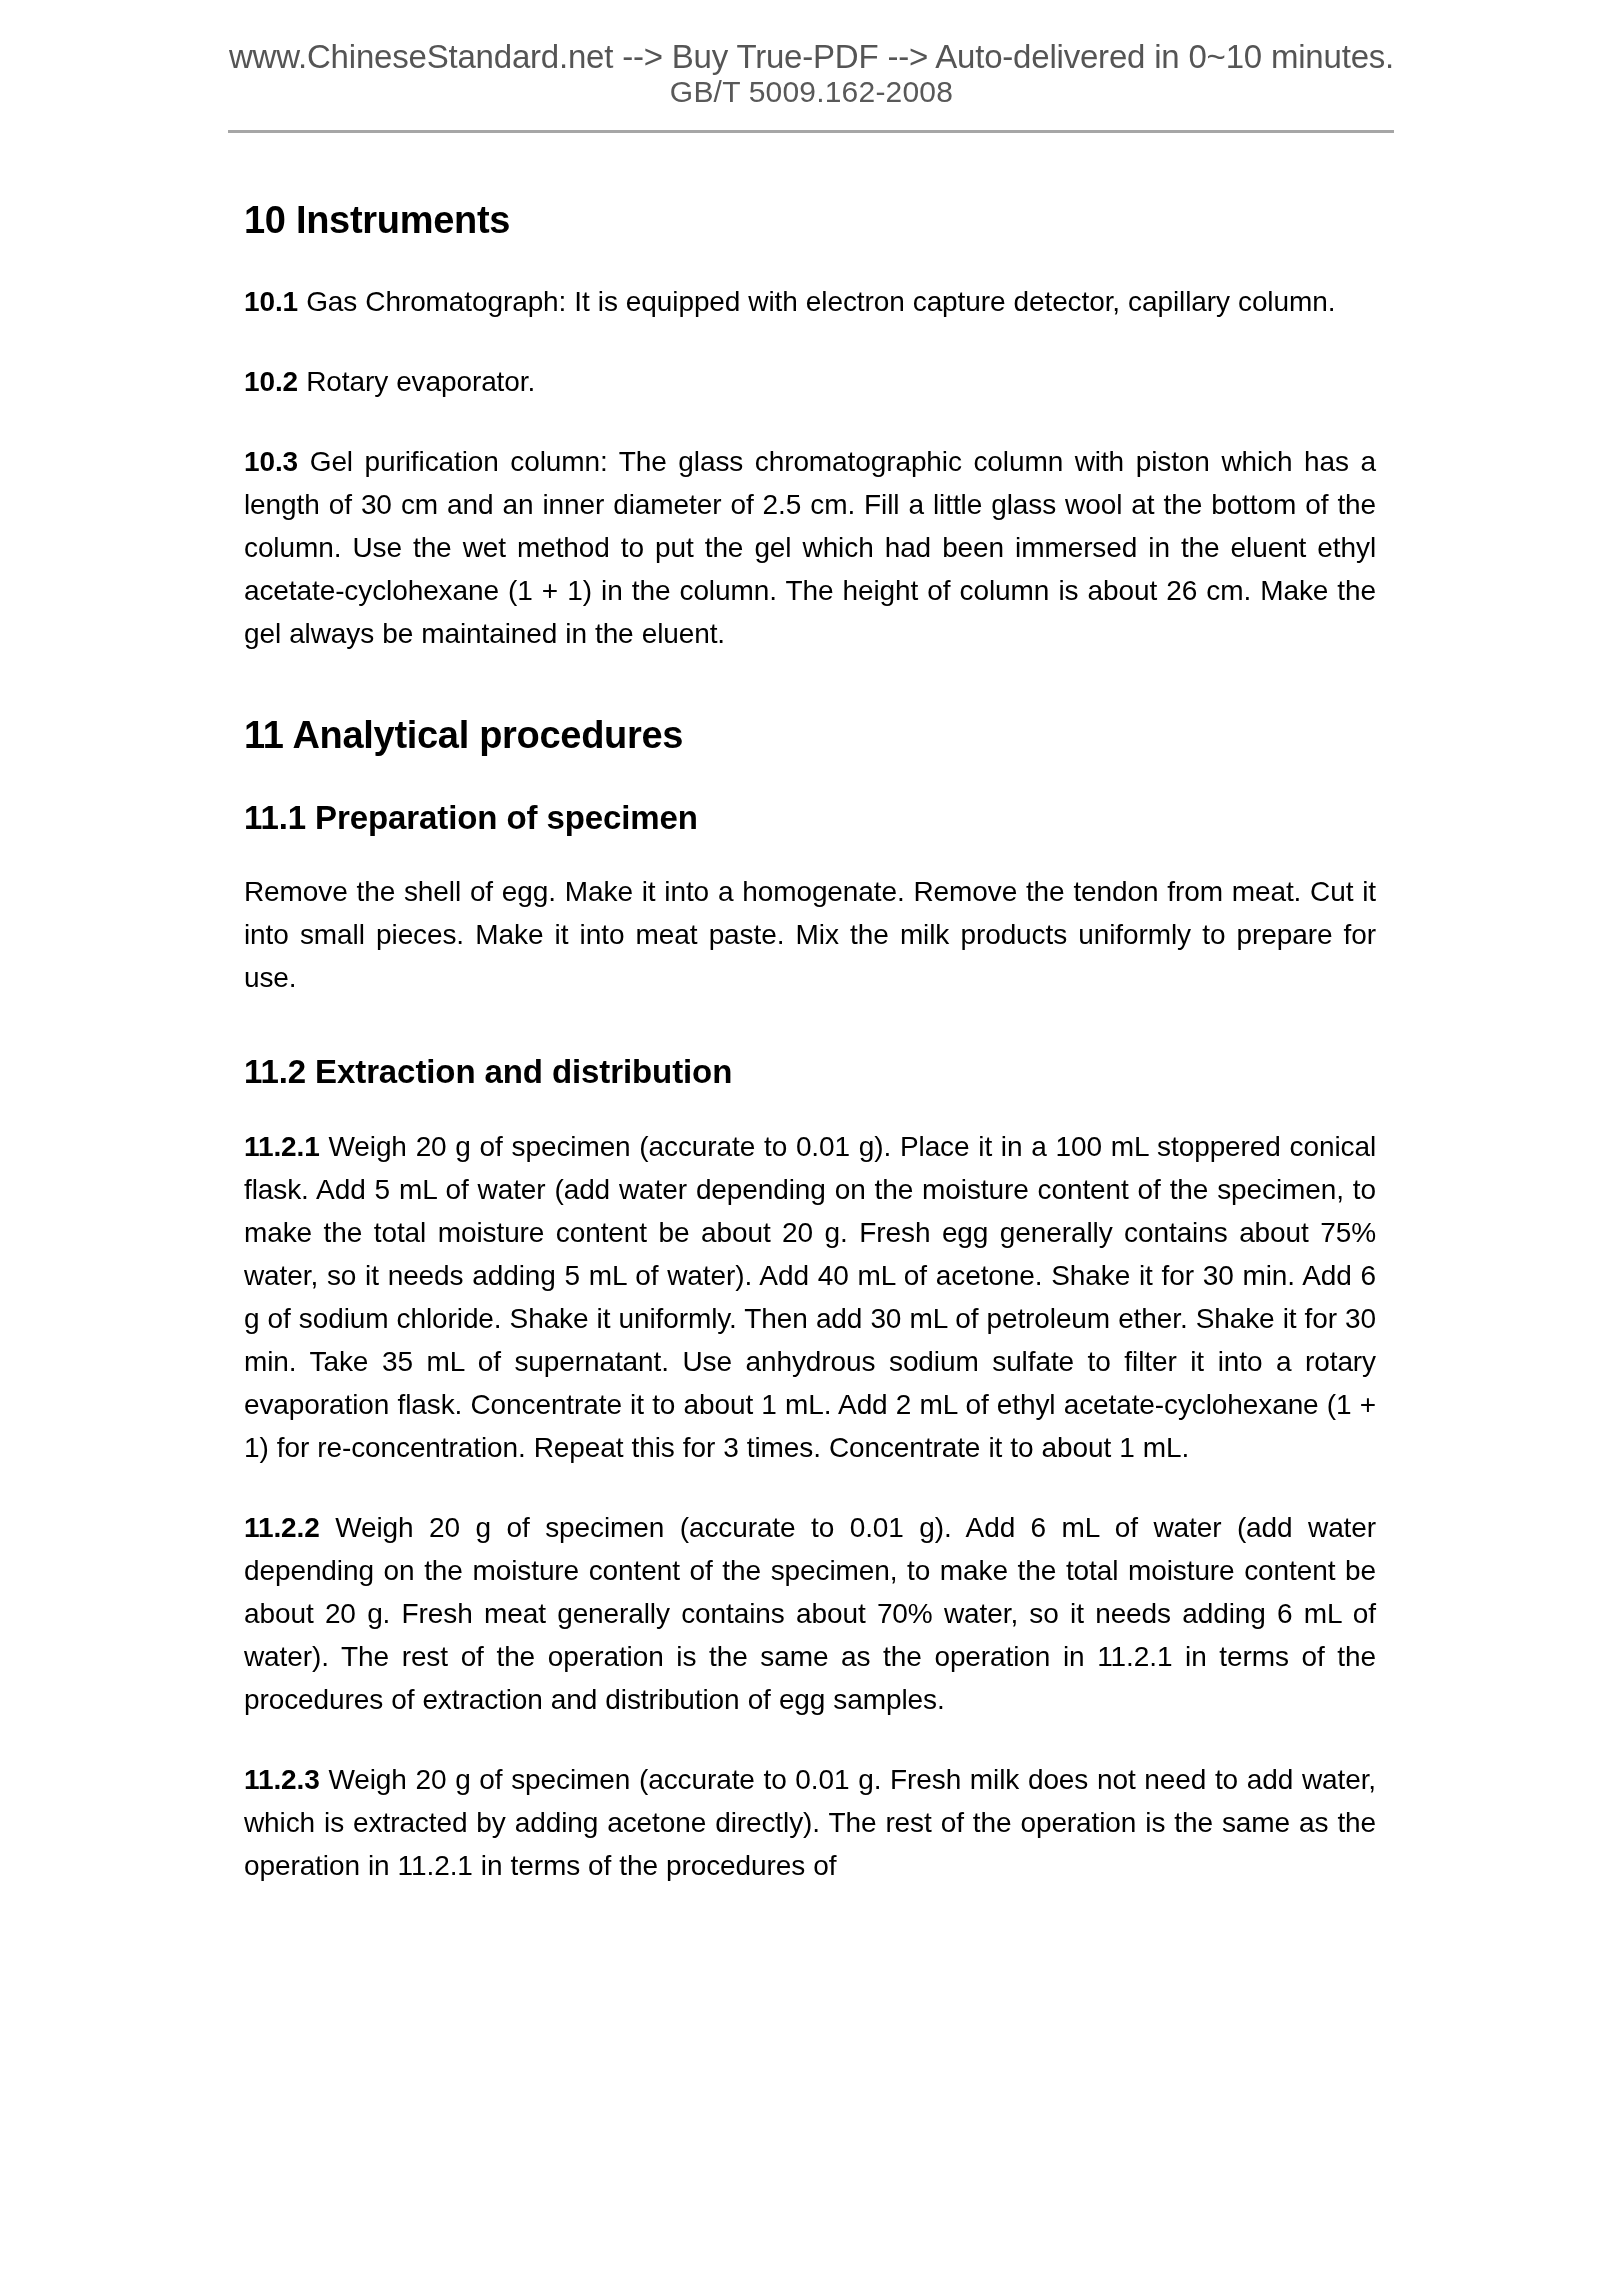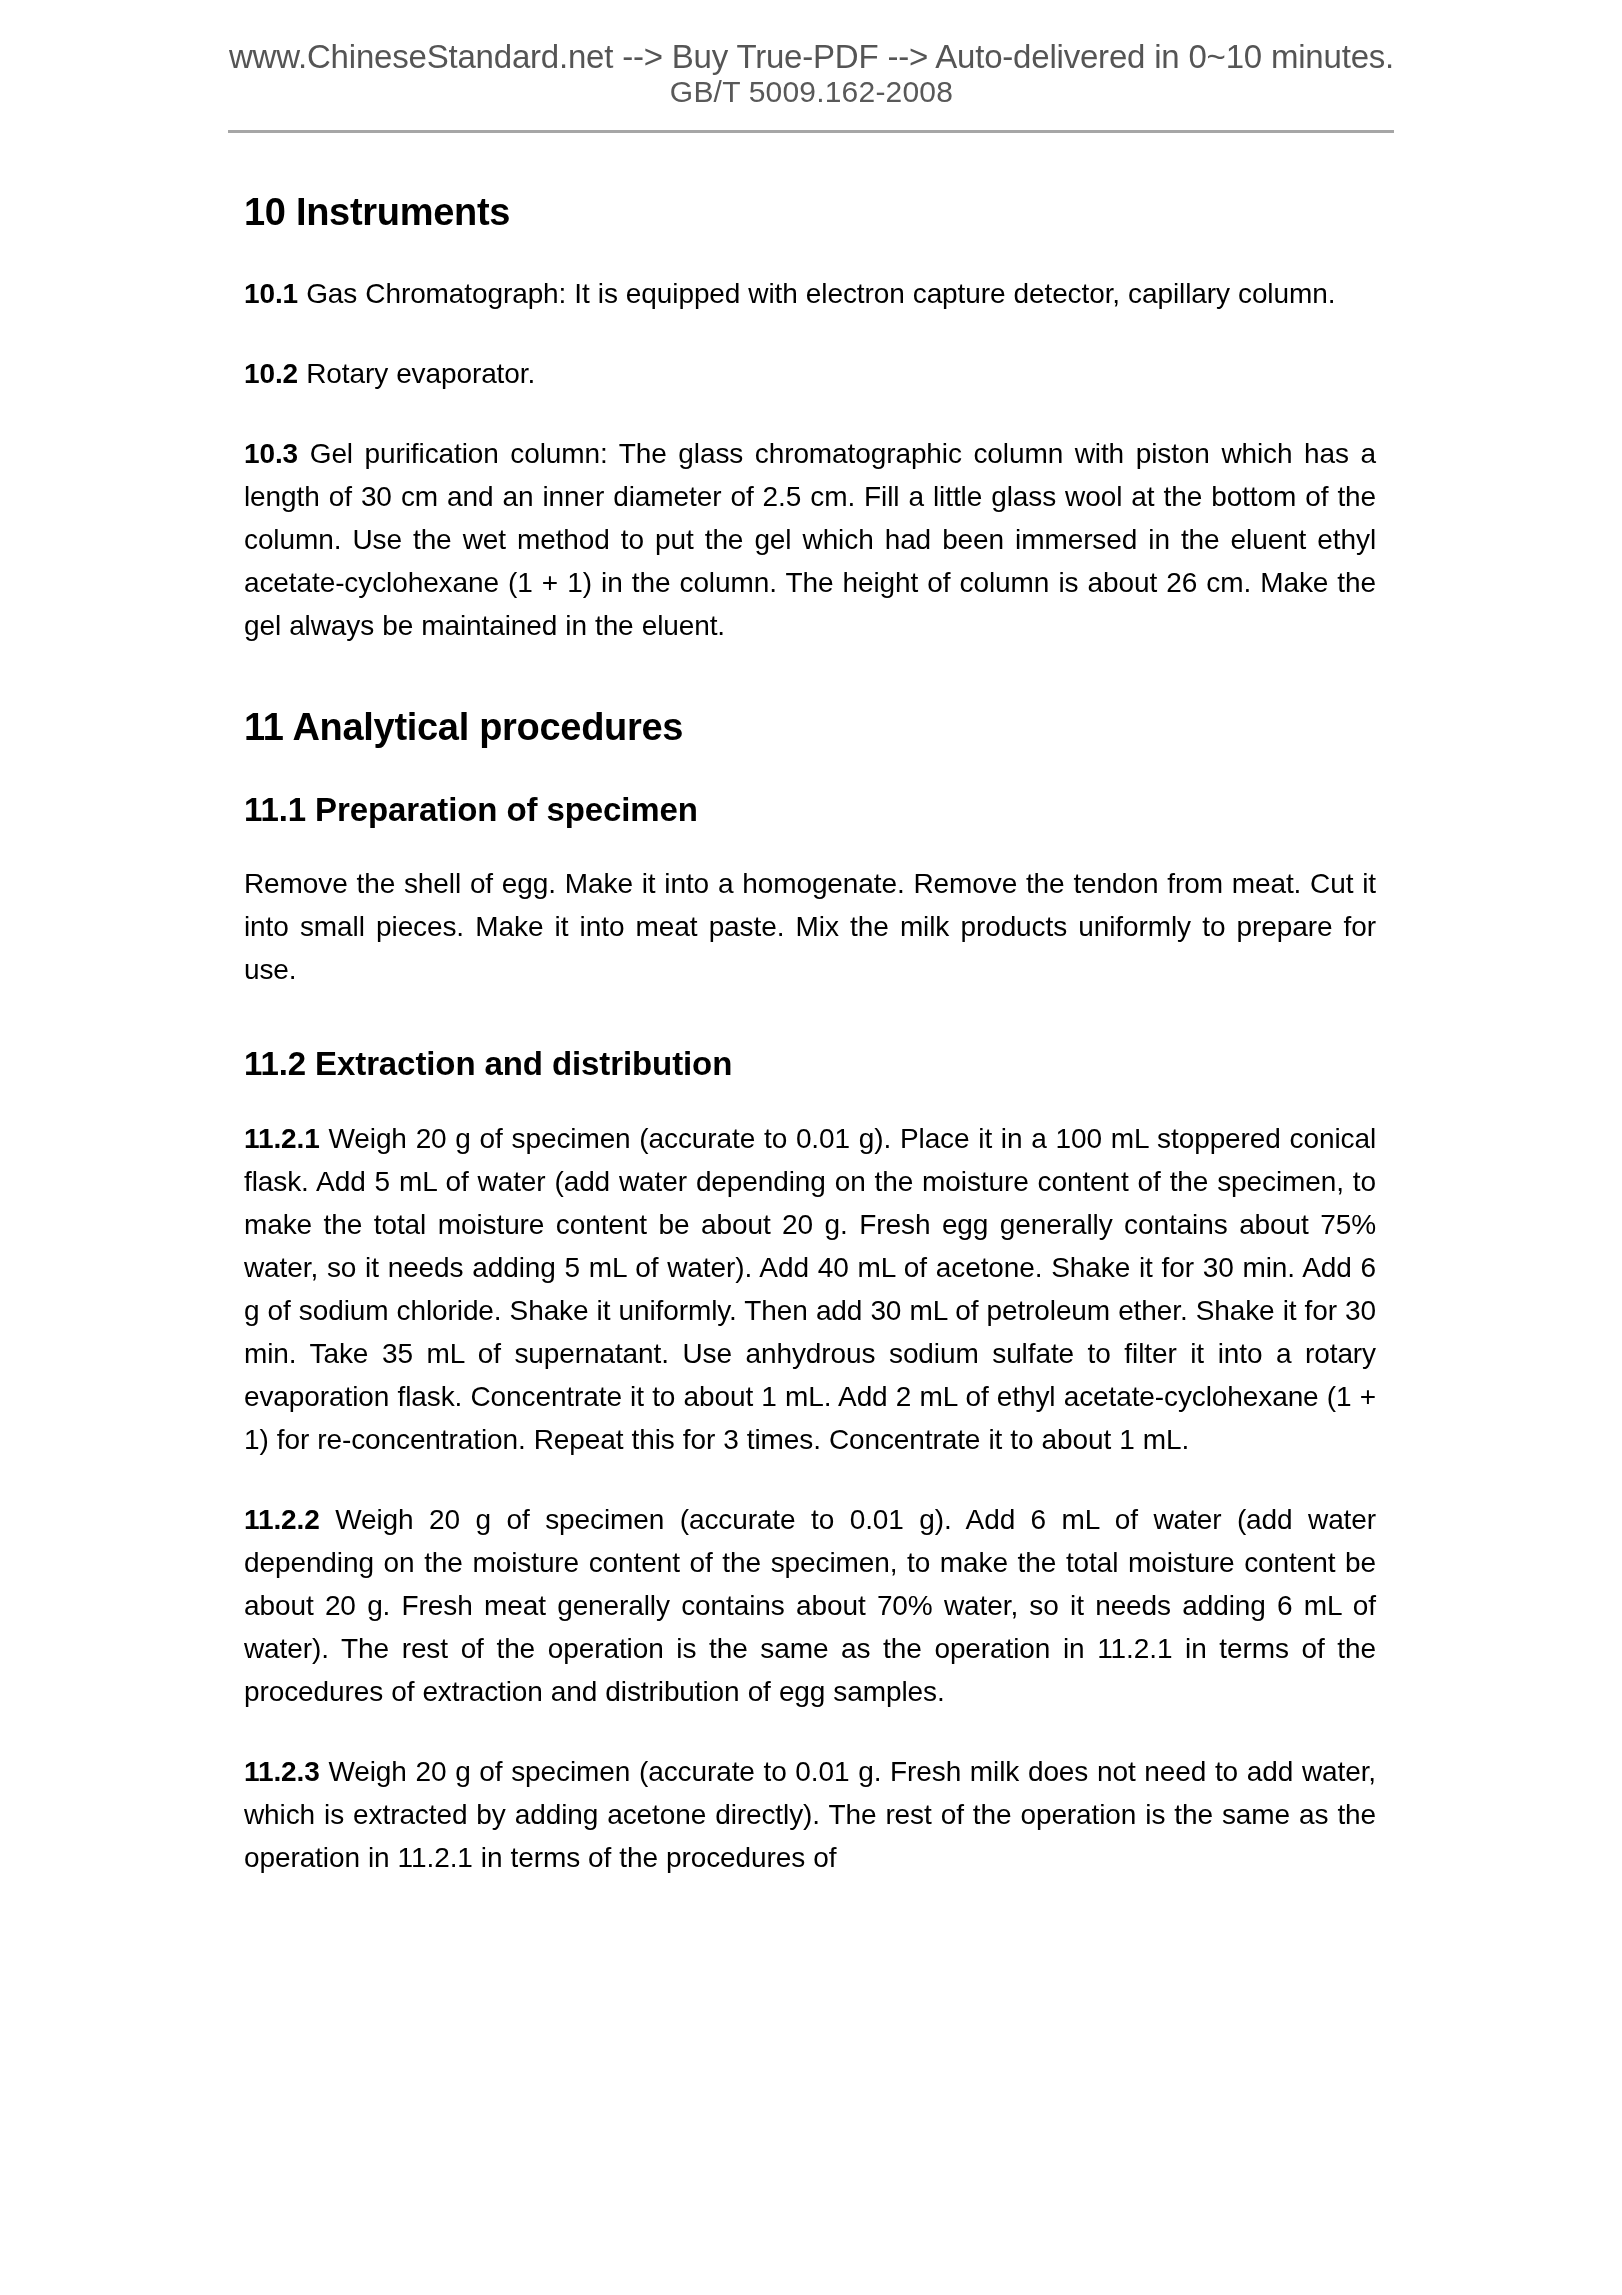--- a/index.html
+++ b/index.html
@@ -49,21 +49,21 @@
     top: 130px;
     width: 1166px;
     height: 2.5px;
     background: #a6a6a6;
   }
 
   
   .content {
     position: absolute;
     left: 244px;
-    top: 190px;
+    top: 198px;
     width: 1132px;
   }
 
   h1.sec-title {
     font-size: 38px;
     font-weight: bold;
     line-height: 1.18;
     margin: 0 0 37px 0;
     letter-spacing: -0.3px;
   }

